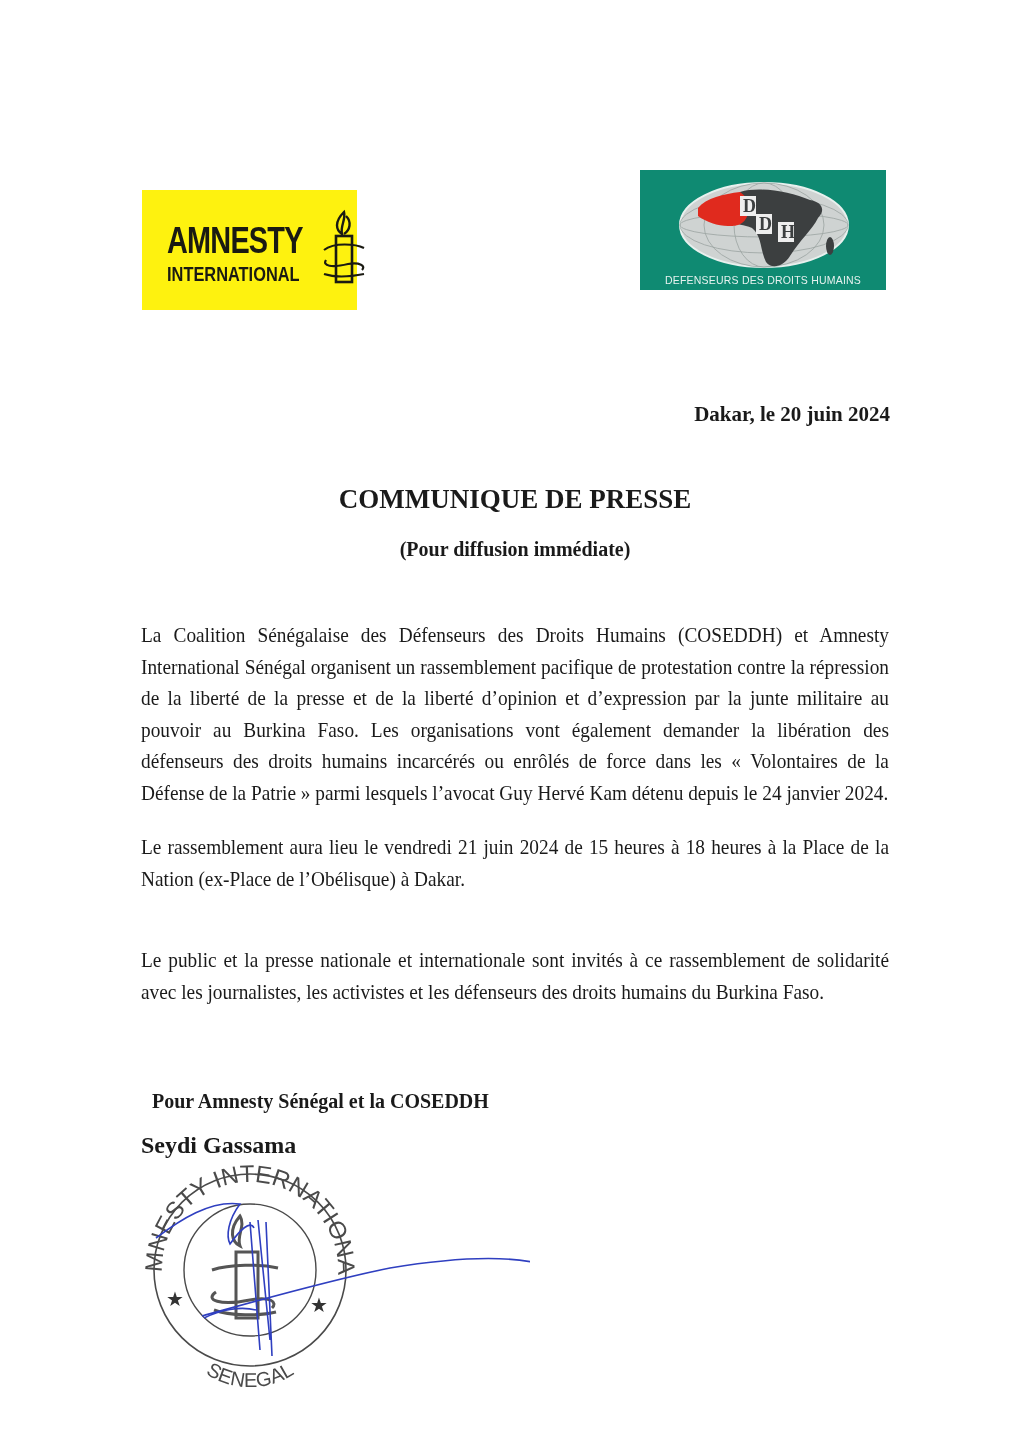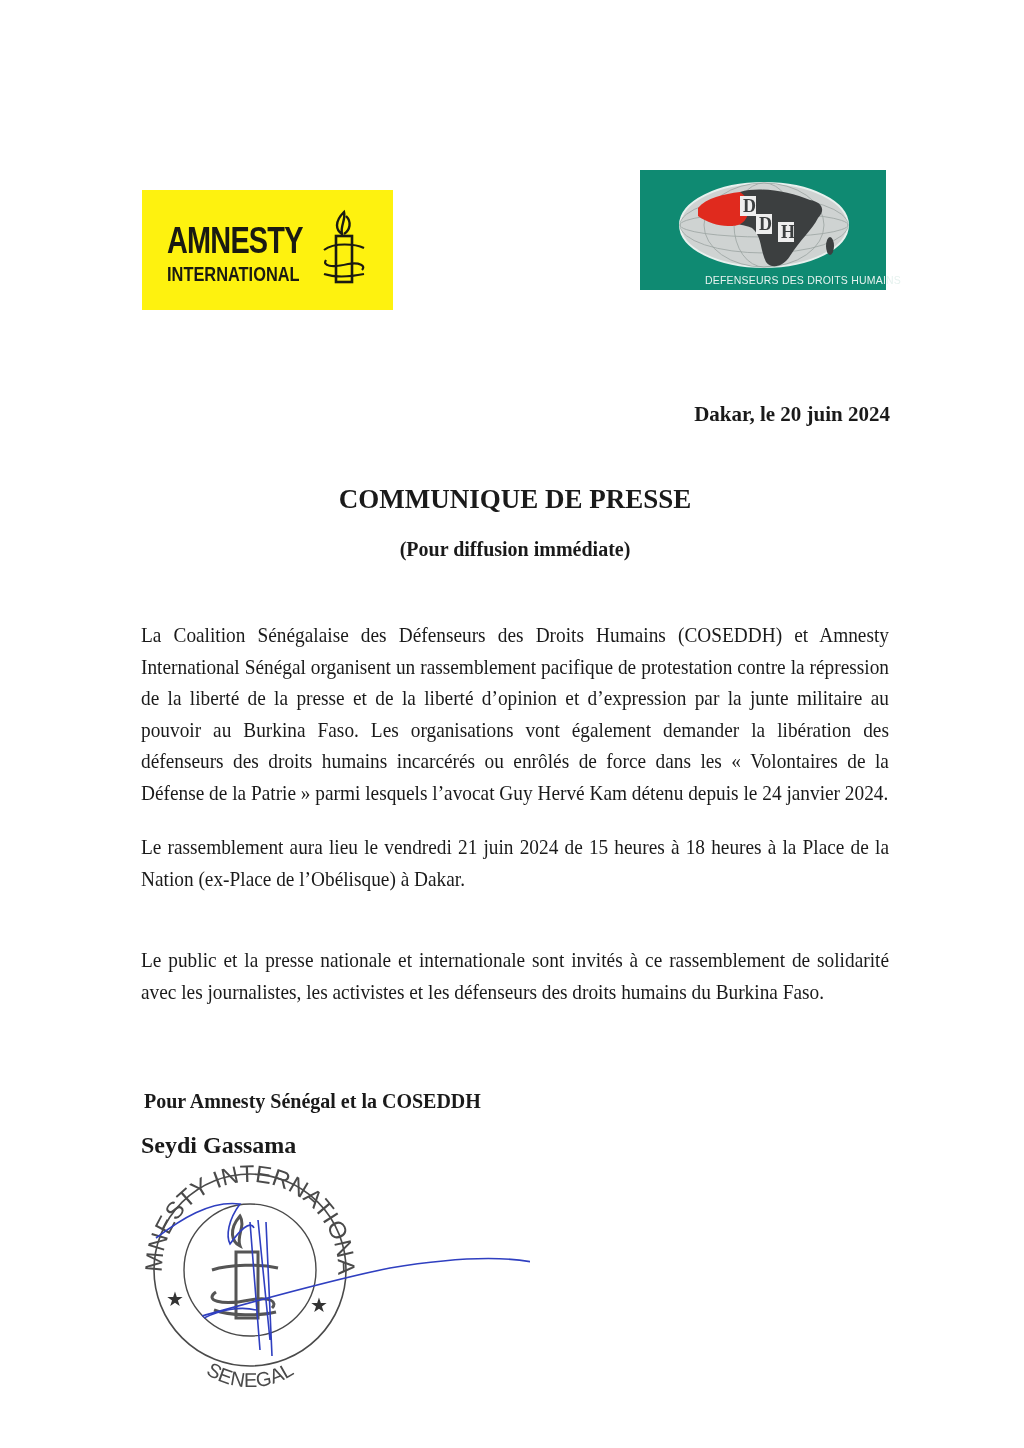--- a/index.html
+++ b/index.html
@@ -4,21 +4,21 @@
 <style>
   html, body { margin: 0; padding: 0; }
   body {
     width: 1024px; height: 1448px; background: #ffffff; position: relative;
     overflow: hidden; font-family: "Liberation Serif", "DejaVu Serif", serif; color: #1a1a1a;
   }
   .abs { position: absolute; }
 
   
   #amnesty-logo {
-    left: 142px; top: 190px; width: 251px; height: 120px; background: #fef20f;
+    left: 142px; top: 190px; width: 215px; height: 120px; background: #fef20f;
   }
   #amnesty-logo .t1 {
     position: absolute; left: 25px; top: 30px;
     font-family: "Liberation Sans", "DejaVu Sans", sans-serif; font-weight: bold;
     font-size: 37px; letter-spacing: -1px; color: #1a1a12; transform: scaleX(0.78); transform-origin: left top;
   }
   #amnesty-logo .t2 {
     position: absolute; left: 25px; top: 72px;
     font-family: "Liberation Sans", "DejaVu Sans", sans-serif; font-weight: bold;
     font-size: 21px; color: #1a1a12; transform: scaleX(0.78); transform-origin: left top;
@@ -26,41 +26,41 @@
   #amnesty-logo svg { position: absolute; left: 178px; top: 18px; }
 
   
   #ddh-logo {
     left: 640px; top: 170px; width: 246px; height: 120px; background: #0f8a72;
   }
   #ddh-logo svg { position: absolute; left: 0; top: 0; }
   #ddh-logo .caption {
     position: absolute; left: 0; width: 246px; top: 104px; text-align: center;
     font-family: "Liberation Sans", "DejaVu Sans", sans-serif; font-size: 10.5px;
-    color: #e6f2ef; letter-spacing: 0.2px; margin-left: 40px;
+    color: #e6f2ef; letter-spacing: 0.2px;
   }
 
   .dateline {
     right: 134px; top: 402px; font-size: 21px; font-weight: bold; text-align: right; margin-left: 44px;
   }
   .title {
     left: 0; width: 1030px; top: 484px; text-align: center; font-size: 27px; font-weight: bold;
   }
   .subtitle {
     left: 0; width: 1030px; top: 538px; text-align: center; font-size: 20px; font-weight: bold;
   }
   .para {
     left: 141px; width: 748px; font-size: 21px; line-height: 31.5px; text-align: justify;
     transform: scaleX(0.92); transform-origin: left top; width: 813px;
   }
   #para-1 { top: 620px; }
   #para-2 { top: 832px; }
   #para-3 { top: 945px; }
 
-  .sign-org { left: 144px; top: 1090px; font-size: 20px; font-weight: bold; }
+  .sign-org { left: 152px; top: 1090px; font-size: 20px; font-weight: bold; }
   .sign-name { left: 141px; top: 1132px; font-size: 24px; font-weight: bold; }
 
   #stamp { left: 100px; top: 1160px; }
 </style>
 </head>
 <body>
 
 <div id="amnesty-logo" class="abs">
   <div class="t1">AMNESTY</div>
   <div class="t2">INTERNATIONAL</div>

